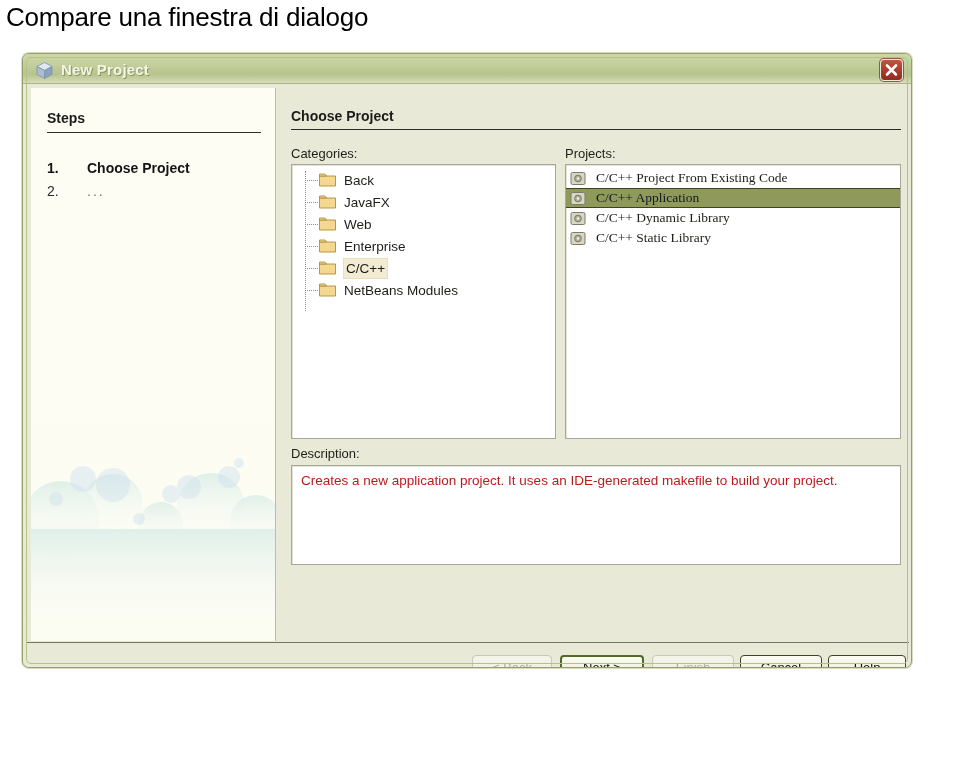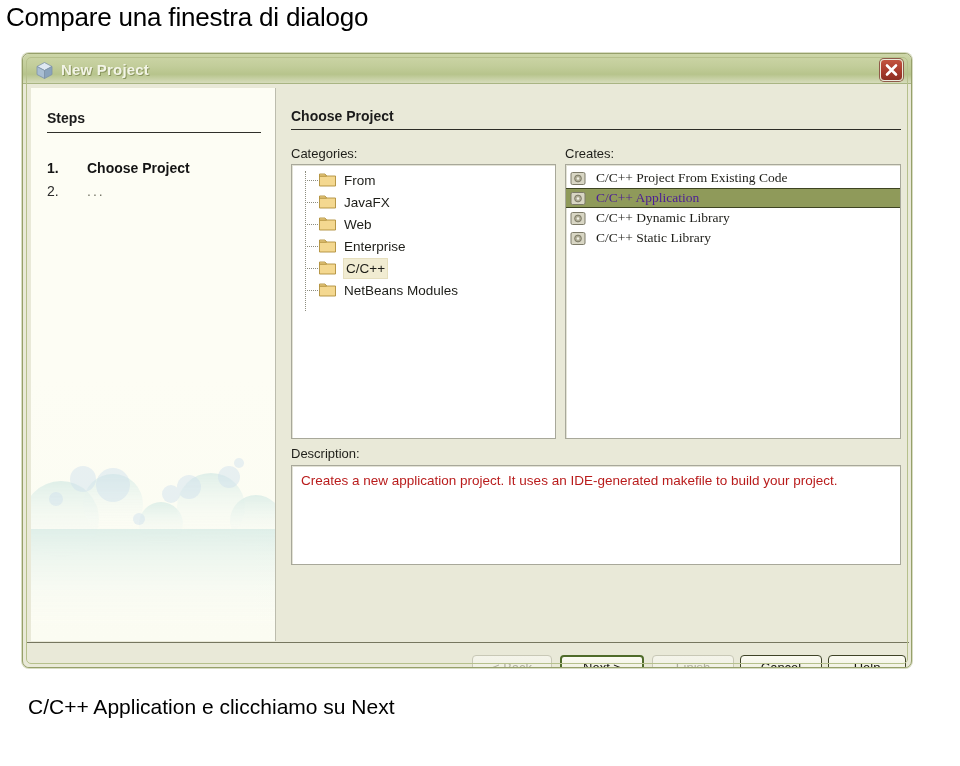--- a/index.html
+++ b/index.html
@@ -216,21 +216,21 @@
   }
   .proj-icon { width: 16px; height: 15px; margin-right: 7px; flex: none; }
   .proj-label { white-space: nowrap; padding: 0 3px; }
   .proj-row.selected {
     background: #8f9a5a;
     border-top: 1px solid #3e4422;
     border-bottom: 1px solid #3e4422;
     height: 20px;
     box-sizing: border-box;
   }
-  .proj-row.selected .proj-label { color: #4c1d95; }
+  .proj-row.selected .proj-label { color: #0f172a; }
 
   
   .descbox {
     position: absolute;
     background: #ffffff;
     border: 1px solid #a8a89a;
     box-shadow: inset 1px 1px 0 #e3e3d6;
     box-sizing: border-box;
     padding: 7px 9px;
     font-size: 13.5px;
@@ -359,21 +359,21 @@
             <div class="tree-spine"></div>
 
             <div class="tree-row">
               <span class="tree-dash"></span>
               <span class="folder">
                 <svg width="17" height="14" viewBox="0 0 17 14">
                   <path d="M0.5 3 L0.5 13 L16.5 13 L16.5 3 Z" fill="#f4d890" stroke="#b08f3a" stroke-width="0.9"></path>
                   <path d="M0.5 3 L0.5 1 L6 1 L7.6 3 Z" fill="#f4d890" stroke="#b08f3a" stroke-width="0.9"></path>
                 </svg>
               </span>
-              <span class="tree-label">From</span>
+              <span class="tree-label">Back</span>
             </div>
 
             <div class="tree-row">
               <span class="tree-dash"></span>
               <span class="folder">
                 <svg width="17" height="14" viewBox="0 0 17 14">
                   <path d="M0.5 3 L0.5 13 L16.5 13 L16.5 3 Z" fill="#f4d890" stroke="#b08f3a" stroke-width="0.9"></path>
                   <path d="M0.5 3 L0.5 1 L6 1 L7.6 3 Z" fill="#f4d890" stroke="#b08f3a" stroke-width="0.9"></path>
                 </svg>
               </span>
@@ -420,21 +420,21 @@
                   <path d="M0.5 3 L0.5 13 L16.5 13 L16.5 3 Z" fill="#f4d890" stroke="#b08f3a" stroke-width="0.9"></path>
                   <path d="M0.5 3 L0.5 1 L6 1 L7.6 3 Z" fill="#f4d890" stroke="#b08f3a" stroke-width="0.9"></path>
                 </svg>
               </span>
               <span class="tree-label">NetBeans Modules</span>
             </div>
 
           </div>
         </div>
 
-        <div class="field-label" style="left:288px; top:58px;">Creates:</div>
+        <div class="field-label" style="left:288px; top:58px;">Projects:</div>
         <div class="listbox" style="left:288px; top:76px; width:336px; height:275px;">
           <div style="padding-top:3px;font-family:Liberation Serif, serif;">
 
             <div class="proj-row">
               <span class="proj-icon">
                 <svg width="16" height="15" viewBox="0 0 16 15">
                   <rect x="1" y="1.5" width="14" height="12" rx="1.5" fill="#d8d6c4" stroke="#7c7a68" stroke-width="1"></rect>
                   <circle cx="8" cy="7.5" r="3.4" fill="#b0ad96" stroke="#6d6b58" stroke-width="0.8"></circle>
                   <circle cx="8" cy="7.5" r="1.2" fill="#f2f1e6"></circle>
                 </svg>
@@ -491,16 +491,15 @@
       <div class="btn default" style="left:533px; width:84px;">Next &gt;</div>
       <div class="btn disabled" style="left:625px; width:82px;">Finish</div>
       <div class="btn" style="left:713px; width:82px;">Cancel</div>
       <div class="btn" style="left:801px; width:78px;">Help</div>
     </div>
 
     <div class="dlg-inner-frame"></div>
   </div>
 
   <div class="caption">
-    <div>C/C++ Application e clicchiamo su Next</div>
   </div>
 
 </div>
 
 </body></html>

